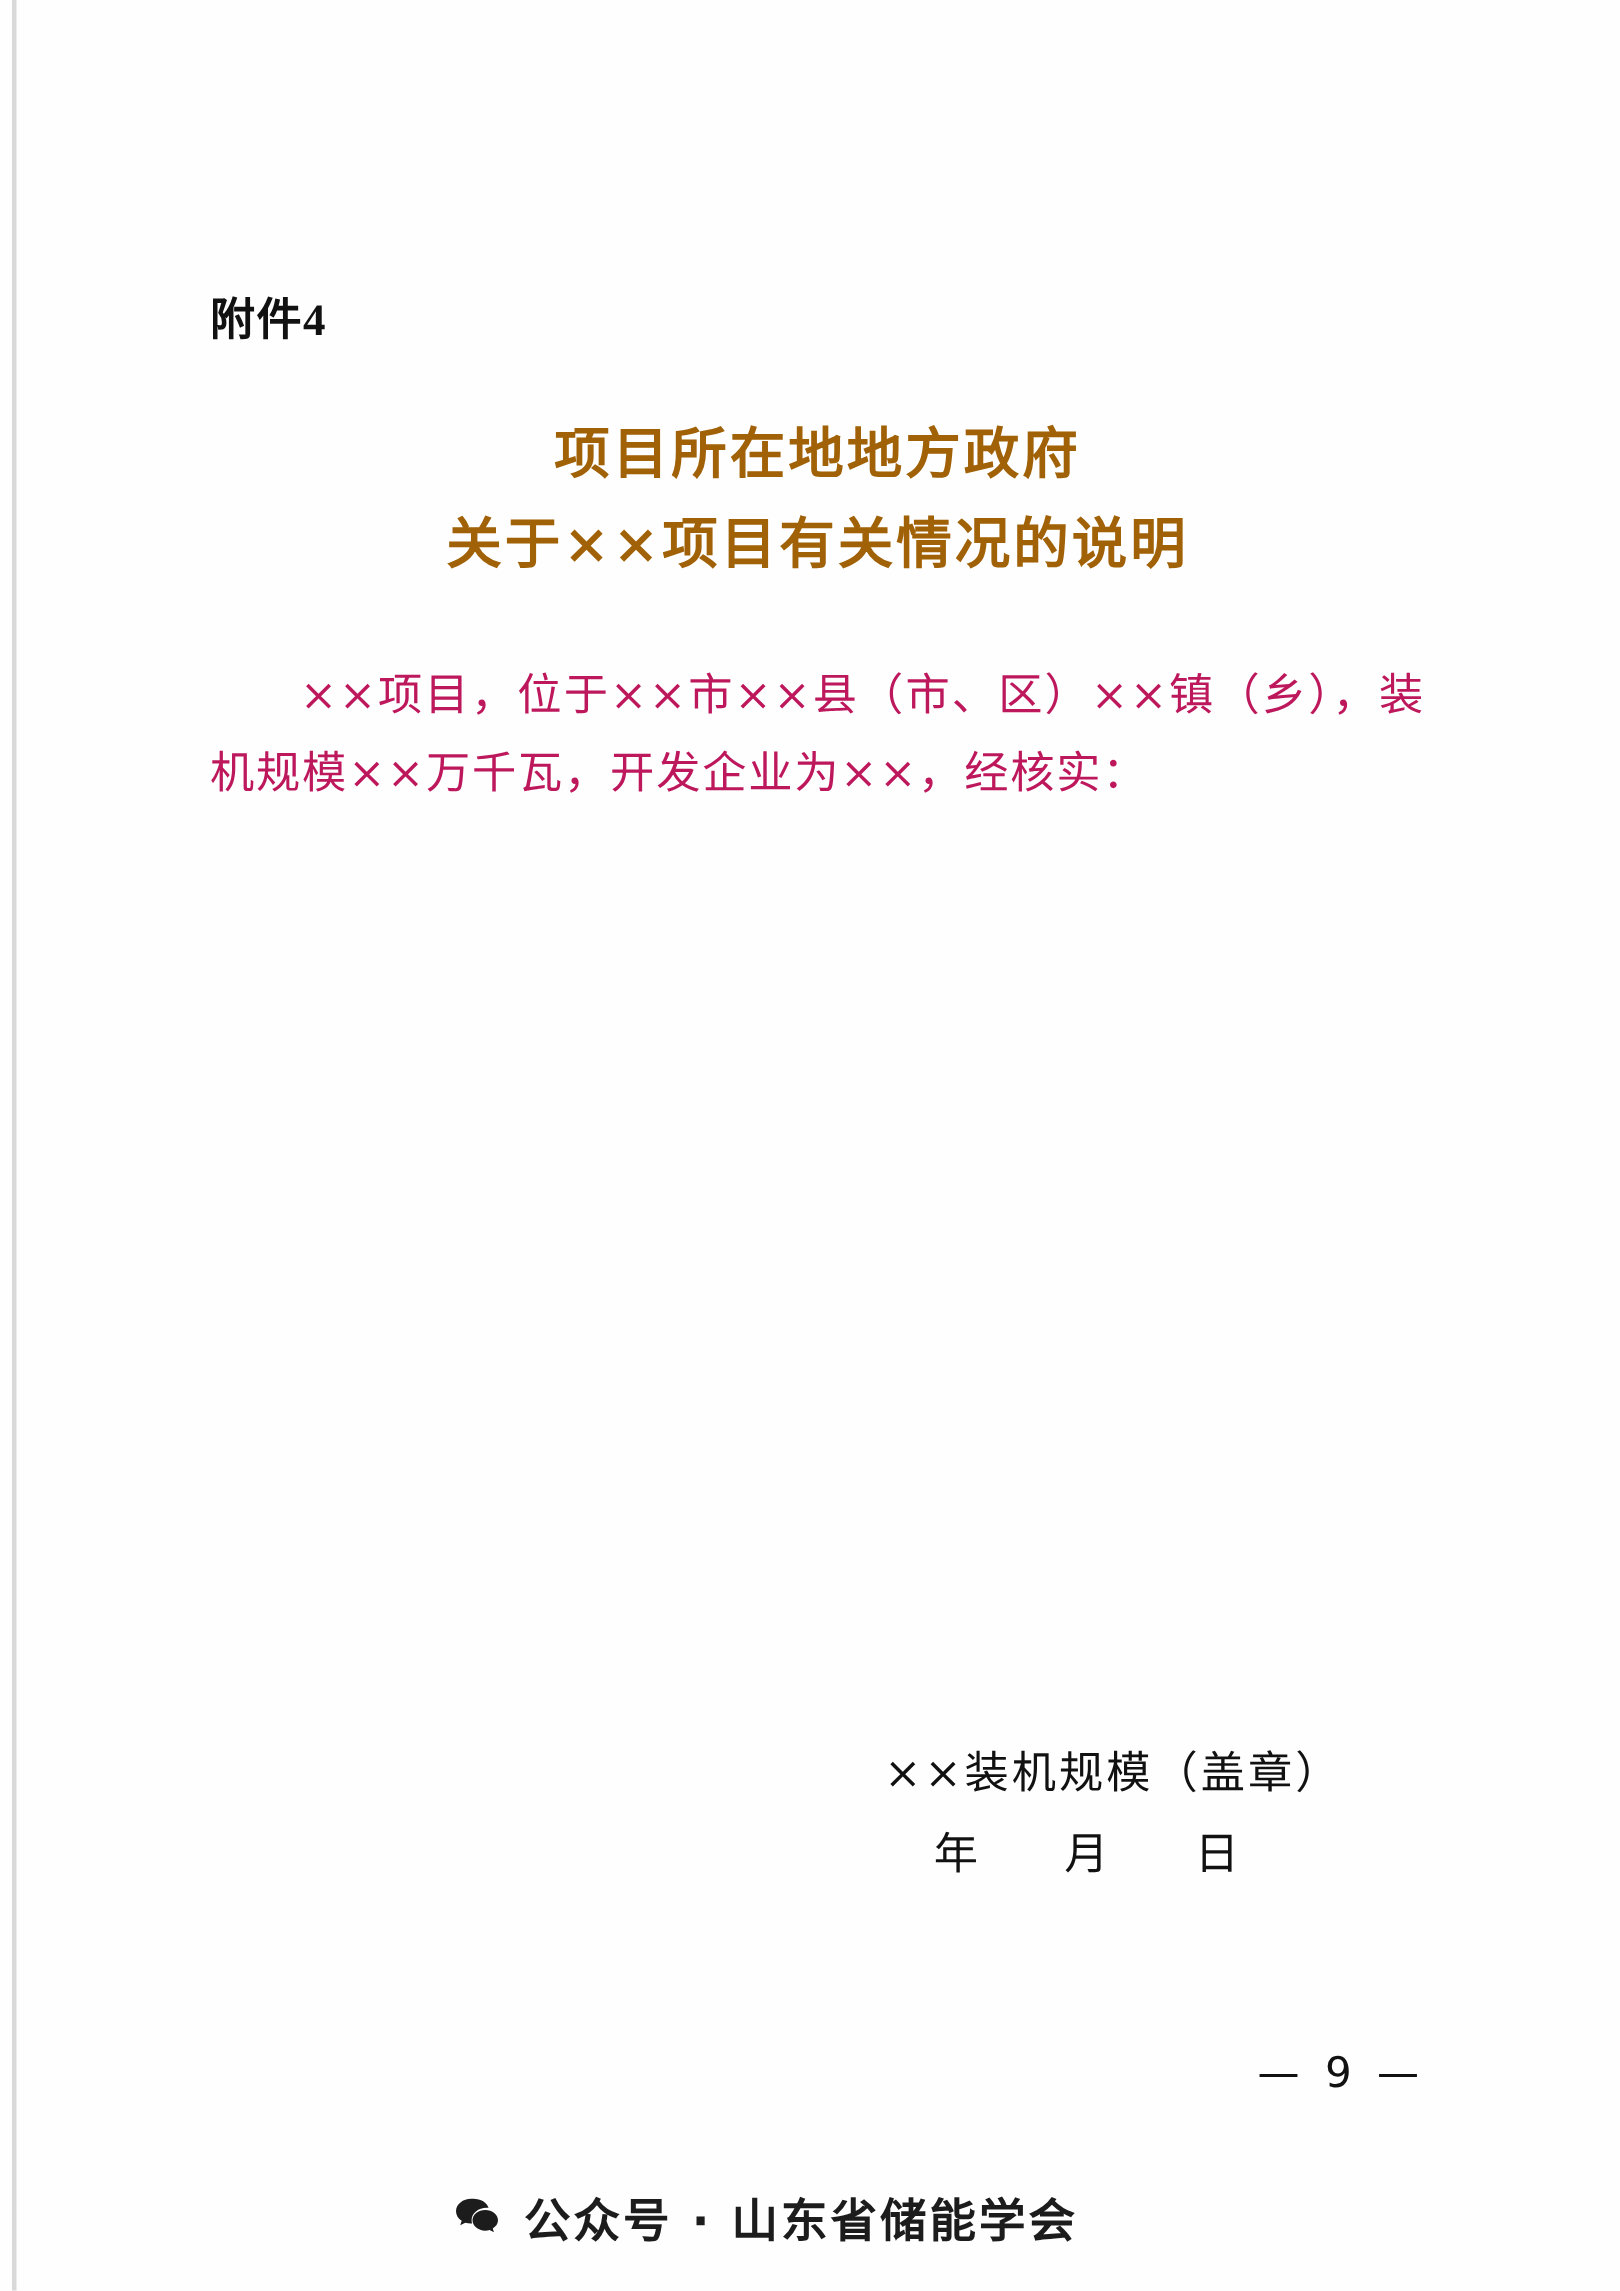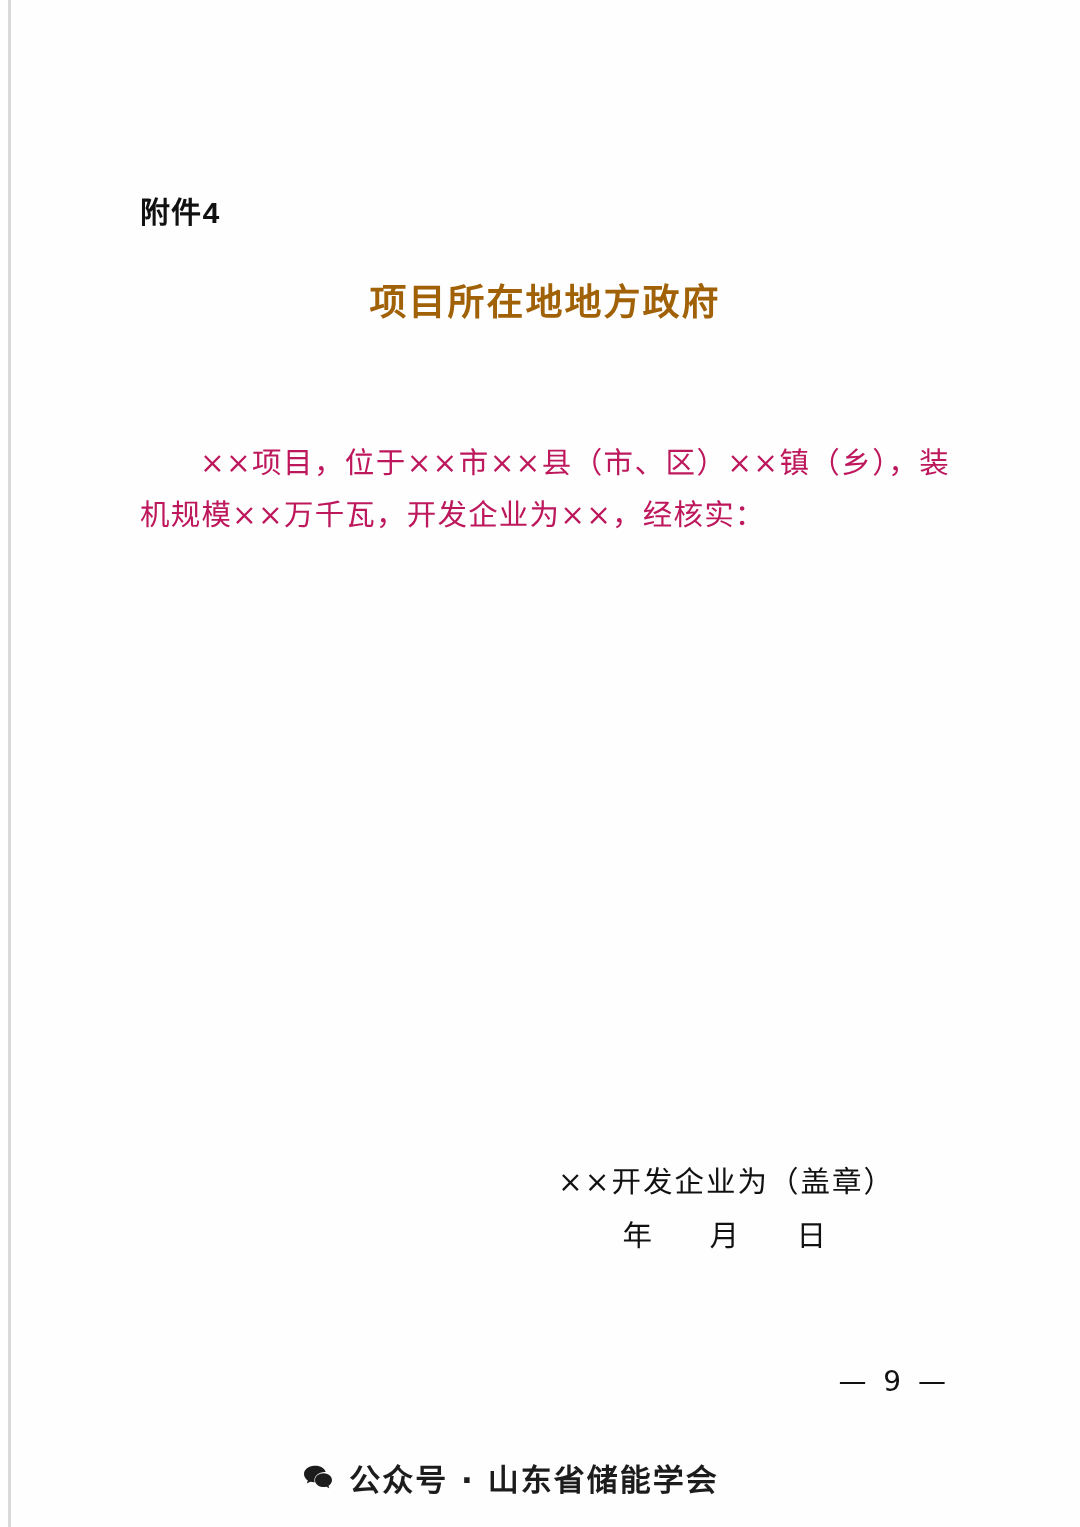--- a/index.html
+++ b/index.html
@@ -40,21 +40,21 @@
     left: 140px;
     top: 0;
     width: 810px;
   }
 
   .attachment-label {
     position: absolute;
     left: 0;
     top: 188px;
     font-size: 30px;
-    font-family: Liberation Mono, monospace;
+    font-family: Liberation Serif, serif;
     font-weight: 600;
     letter-spacing: 1px;
     color: #111;
   }
 
   .doc-title {
     position: absolute;
     left: 0;
     top: 272px;
     width: 810px;
@@ -150,28 +150,29 @@
 <div class="page">
 
   <div class="edge-line"></div>
 
   <div class="content">
 
     <div class="attachment-label">附件4</div>
 
     <div class="doc-title">
       <span class="line1">项目所在地地方政府</span>
+      <span class="line2">关于××项目有关情况的说明</span>
     </div>
 
     <div class="body-text">
       <p>××项目，位于××市××县（市、区）××镇（乡），装机规模××万千瓦，开发企业为××，经核实：</p>
     </div>
 
     <div class="signature">
-      <div class="sig-line-1">××开发企业为（盖章）</div>
+      <div class="sig-line-1">××装机规模（盖章）</div>
       <div class="sig-line-2">年　月　日</div>
     </div>
 
     <div class="page-number">— 9 —</div>
   </div>
 
   <div class="watermark">
     <span class="wm-icon">
       <svg width="34" height="34" viewBox="0 0 34 34" xmlns="http://www.w3.org/2000/svg">
         <path d="M13.2 4.8C7.6 4.8 3 8.5 3 13.1c0 2.6 1.5 4.9 3.8 6.4l-1 3 3.4-1.7c1.2.3 2.5.5 3.8.5h.7c-.2-.7-.3-1.4-.3-2.1 0-4.6 4.5-8.3 10.1-8.3.4 0 .8 0 1.2.1-.9-3.6-5.2-6.2-10.2-6.2z" fill="#1c1c1c"></path>

